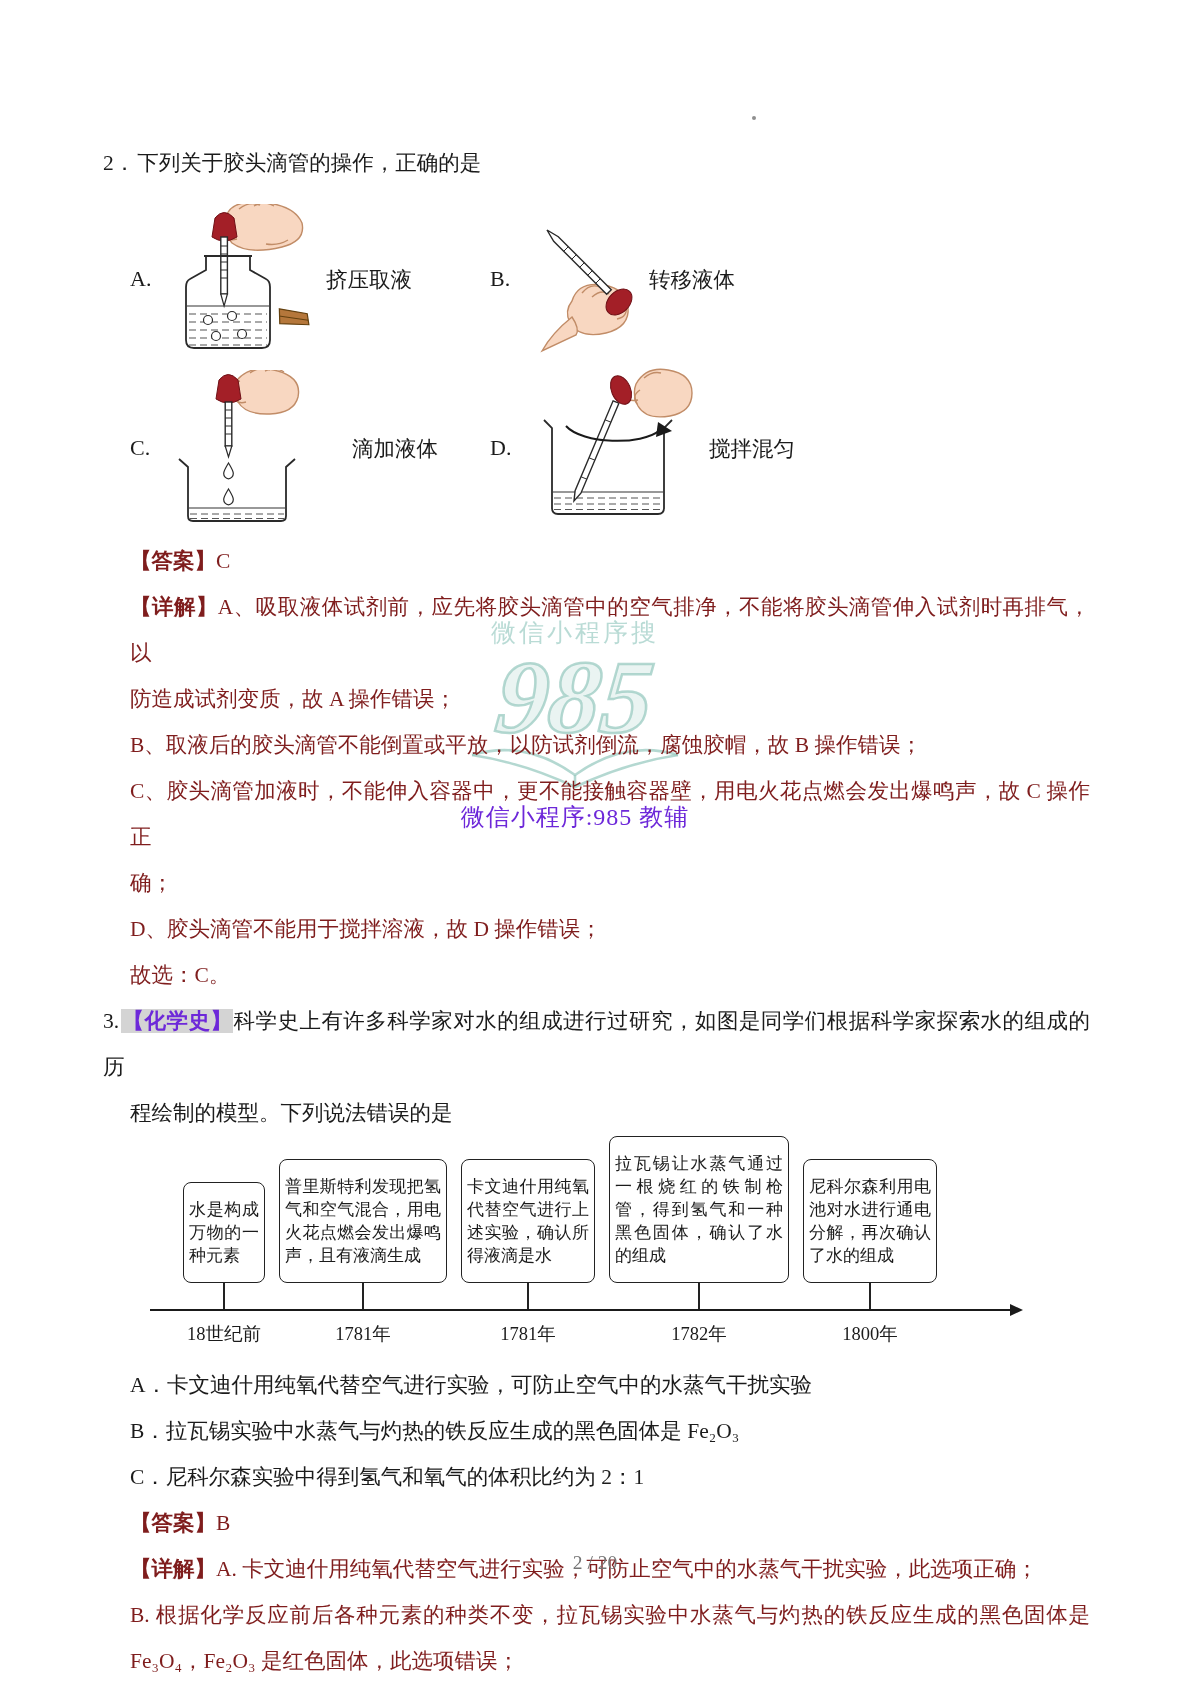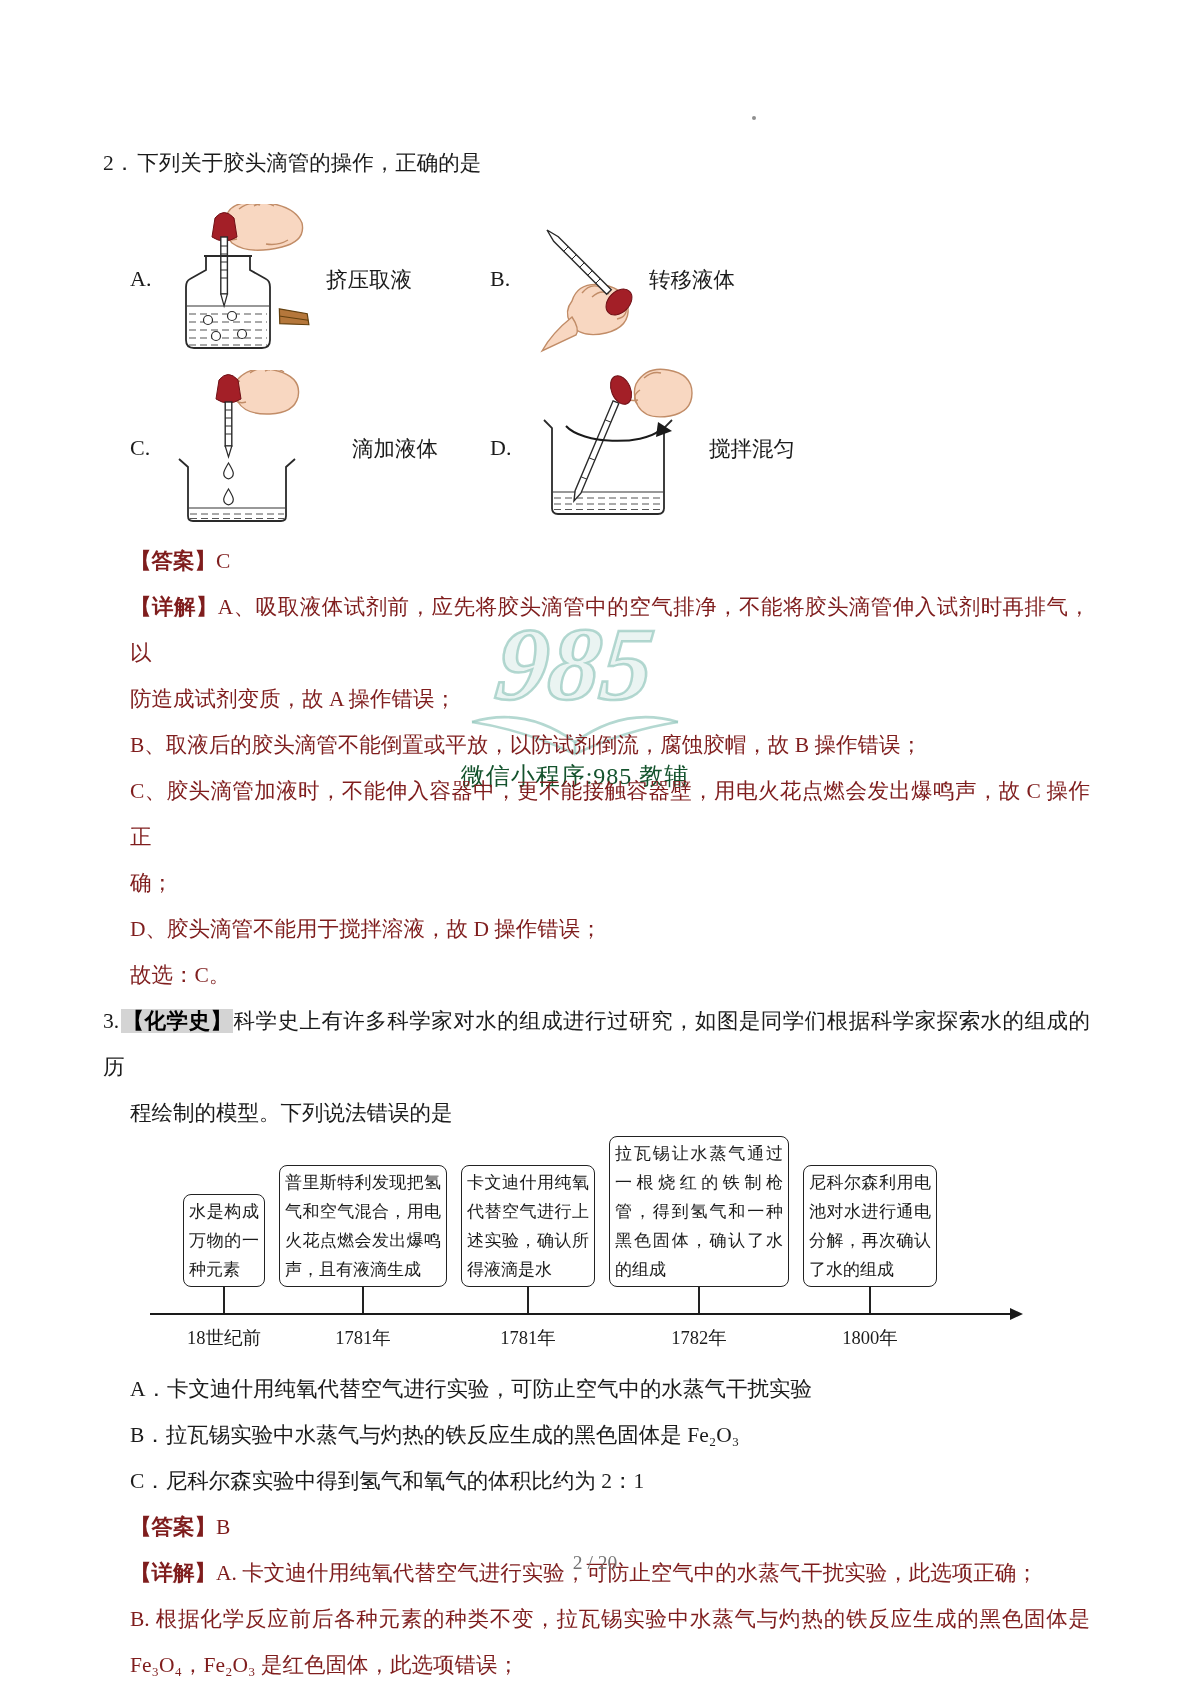--- a/index.html
+++ b/index.html
@@ -9,73 +9,74 @@
     font-family:"Liberation Serif","DejaVu Serif",serif;
     color:#1b1b1b;
   }
   .content { position:absolute; inset:0; padding:140px 100px 0 103px; box-sizing:border-box; z-index:1; }
   .line { font-size:21.5px; line-height:46px; }
   .stretch { text-align:justify; text-align-last:justify; }
   .indent { margin-left:27px; }
   .red { color:#7f1d1d; }
   .tag { font-weight:bold; }
   .qnum { padding-right:2px; }
-  .topic-hl { background:#d4d4d4; color:#000000; font-weight:bold; padding:0 1px; }
+  .topic-hl { background:#d4d4d4; color:#6d28d9; font-weight:bold; padding:0 1px; }
 
   
   .fig-grid { display:grid; grid-template-columns:360px auto; margin:18px 0 0 27px; row-gap:14px; }
   .fig-cell { display:flex; align-items:center; }
   .fig-letter { font-size:22px; width:32px; flex:none; }
   .fig-label { font-size:21.5px; white-space:nowrap; }
   .ml12 { margin-left:12px; } .ml2 { margin-left:2px; } .ml40 { margin-left:40px; }
 
   
   .ans-row { margin-top:10px; }
 
   
   .timeline { position:relative; margin:0 0 0 80px; width:754px; }
   .tl-boxes { display:grid; grid-template-columns:82px 168px 134px 180px 134px; column-gap:14px; align-items:end; }
   .tl-col { display:flex; flex-direction:column; align-items:center; }
-  .tl-box { border:1.6px solid #222; border-radius:8px; padding:2px 5px; font-size:17px; line-height:29px; text-align:justify; background:#fff; }
+  .tl-box { border:1.6px solid #222; border-radius:8px; padding:15px 5px; font-size:17px; line-height:23px; text-align:justify; background:#fff; }
   .tl-conn { width:1.6px; height:26px; background:#222; }
   .tl-axis { position:relative; margin-left:-33px; width:860px; height:2px; background:#1a1a1a; }
   .tl-axis::after { content:''; position:absolute; right:-13px; top:-5px; width:0; height:0;
     border-left:13px solid #1a1a1a; border-top:6px solid transparent; border-bottom:6px solid transparent; }
   .tl-dates { display:grid; grid-template-columns:82px 168px 134px 180px 134px; column-gap:14px; margin-top:10px; }
   .tl-date { text-align:center; font-size:18.5px; }
 
   .opt-block { margin-top:16px; }
 
   
   .footer { position:absolute; top:1552px; left:0; width:100%; text-align:center; font-size:19.5px; color:#737373; z-index:1; }
 
   
   .watermark { position:absolute; left:415px; top:616px; width:320px; text-align:center; z-index:0; pointer-events:none; }
   .wm-arc { font-size:25px; color:rgba(148,200,190,0.65); letter-spacing:3px; }
   .wm-985 { font-size:104px; line-height:0.92; font-style:italic; font-weight:bold;
     color:rgba(160,206,197,0.22); -webkit-text-stroke:2.5px rgba(148,200,190,0.7); transform:skewX(-6deg); }
   .wm-book { margin-top:-12px; }
-  .wm-caption { font-size:24px; color:#14532d; letter-spacing:1px; }
+  .wm-caption { margin-top:8px; font-size:24px; color:#6d28d9; letter-spacing:1px; }
 
   .artifact-dot { position:absolute; left:752px; top:116px; width:4px; height:4px; border-radius:50%; background:#8f8f8f; z-index:1; }
 
   svg .skin { fill:#f8d7c1; stroke:#c18c67; stroke-width:1.4; }
   svg .skinline { fill:none; stroke:#c18c67; stroke-width:1.4; }
   svg .glass { fill:#ffffff; stroke:#2a2a2a; stroke-width:1.4; }
   svg .outline { fill:none; stroke:#2a2a2a; stroke-width:1.8; }
   svg .bulb { fill:#a31f27; stroke:#6f1016; stroke-width:1; }
 </style>
 </head>
 <body>
 
 <div class="page">
 
   <div class="artifact-dot"></div>
 
   <div class="watermark">
+    <div class="wm-arc">微信小程序搜</div>
     <div class="wm-985">985</div>
     <div class="wm-book">
       <svg width="230" height="56" viewBox="0 0 230 56">
         <g fill="none" stroke="rgba(148,200,190,0.7)" stroke-width="2.6">
           <path d="M12,22 Q65,6 115,42 Q165,6 218,22"></path>
           <path d="M12,22 Q64,30 115,54 Q166,30 218,22"></path>
           <line x1="115" y1="42" x2="115" y2="54"></line>
         </g>
       </svg>
     </div>

